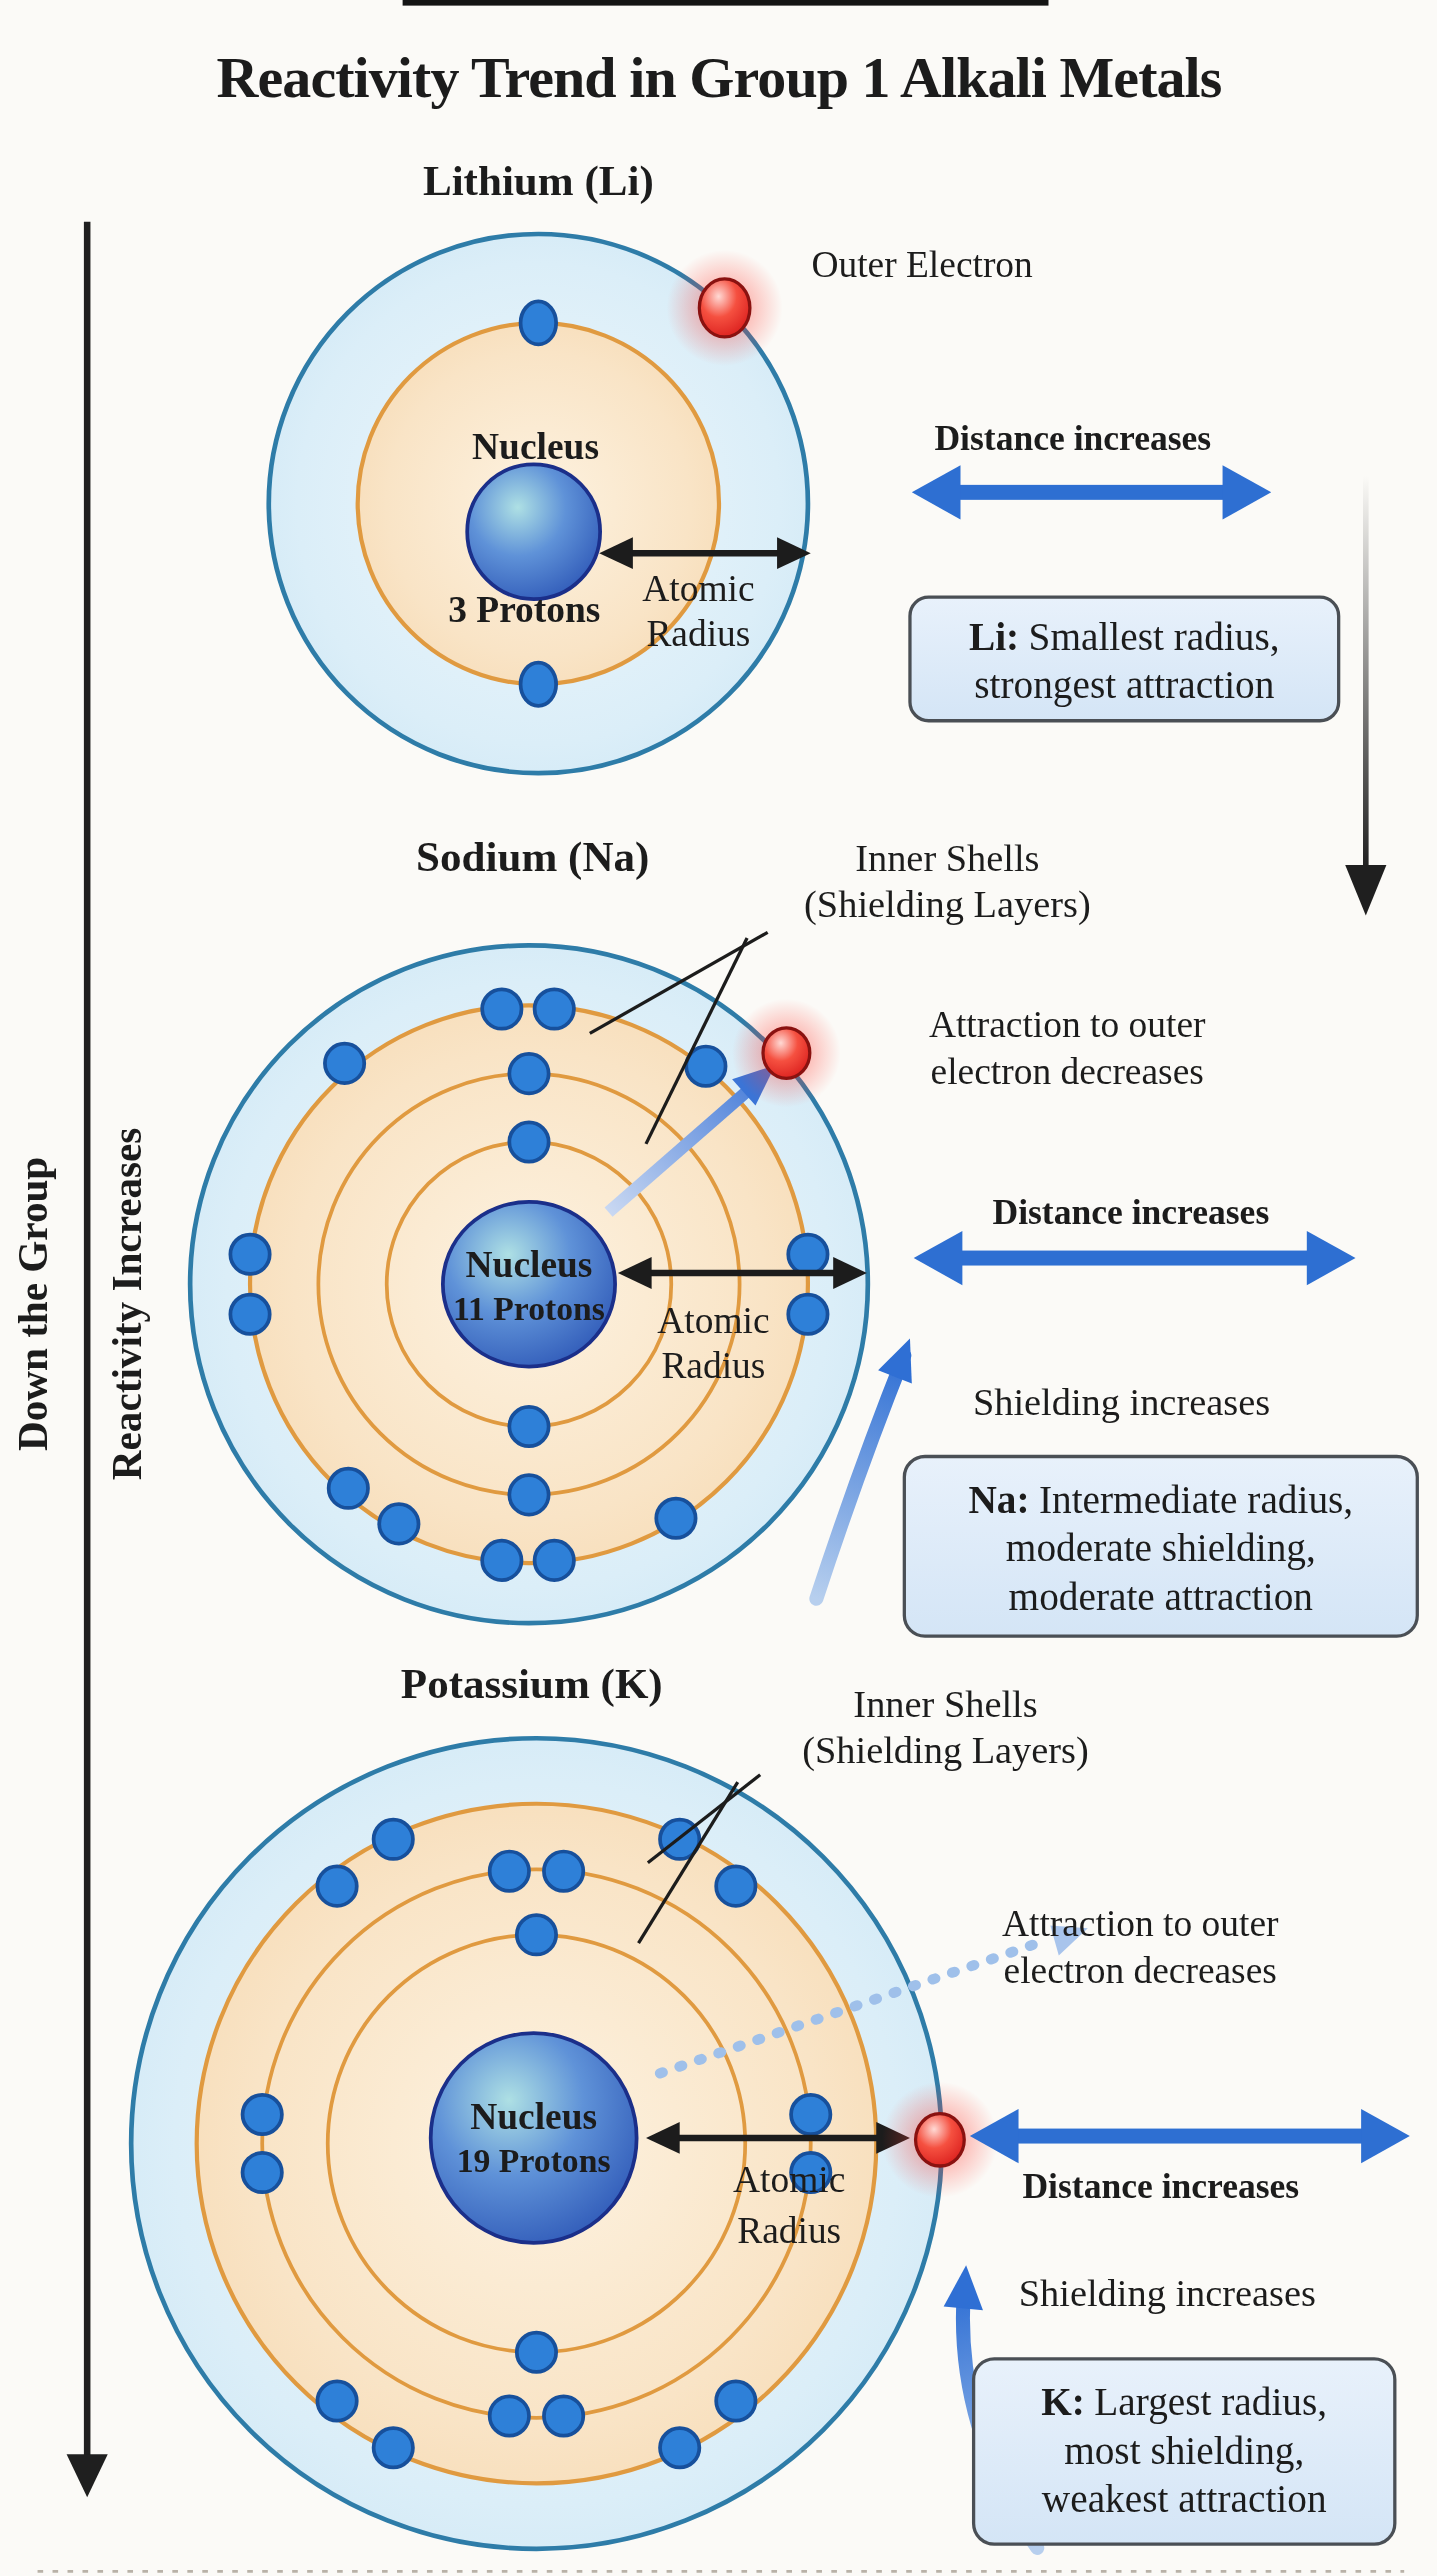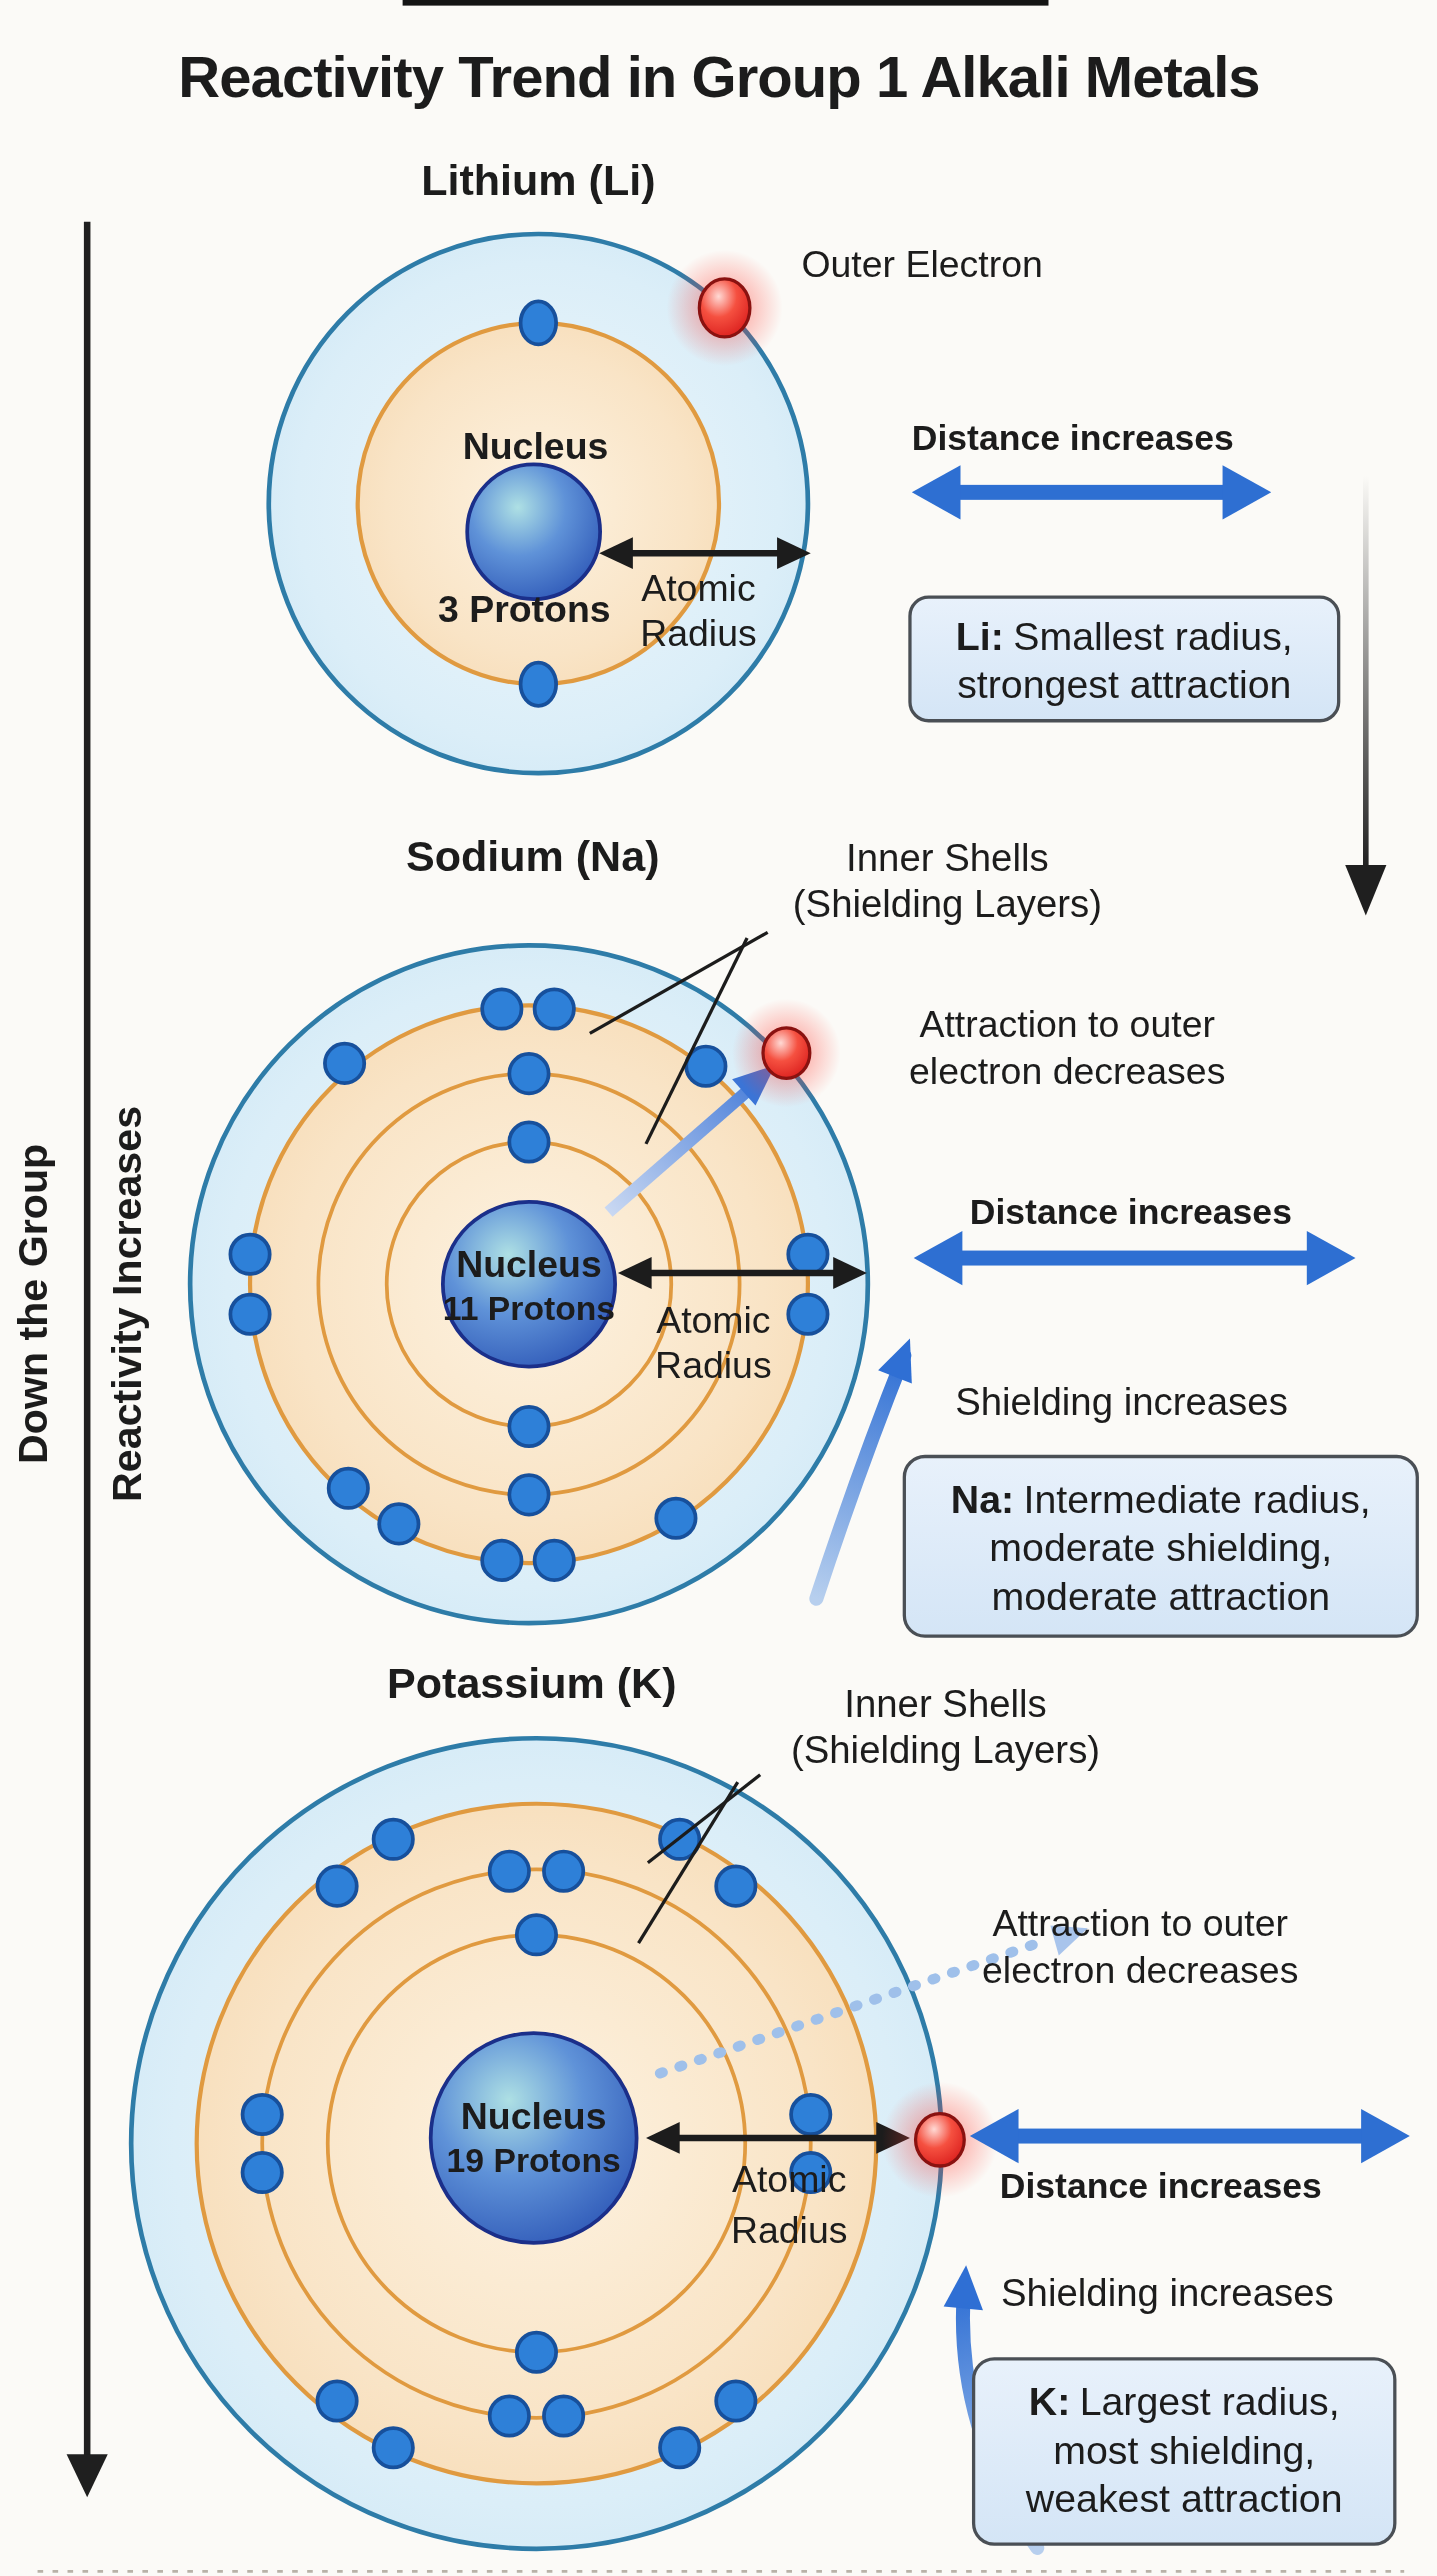--- a/index.html
+++ b/index.html
@@ -1,17 +1,17 @@
 <!DOCTYPE html>
 <html style="font-size:15px"><head>
 <meta charset="utf-8">
 <style>
   html,body{margin:0;padding:0;background:#dcdcdc;}
   .page{width:1438px;height:2576px;position:relative;background:#fbfaf7;
-        font-family:Liberation Sans, sans-serif;overflow:hidden;}
+        font-family:Liberation Serif, serif;overflow:hidden;}
   svg text{fill:#1c1c1c;}
   .t-main{font-size:62px;font-weight:700;letter-spacing:-1px;}
   .t-section{font-size:46px;font-weight:700;}
   .t-label{font-size:40px;font-weight:400;}
   .t-label41{font-size:41px;font-weight:400;}
   .t-dist{font-size:38px;font-weight:700;}
   .t-box{font-size:42px;font-weight:400;}
   .t-nuc{font-size:40px;font-weight:700;}
   .t-prot{font-size:36px;font-weight:700;}
   .t-rot{font-size:44px;font-weight:700;}

